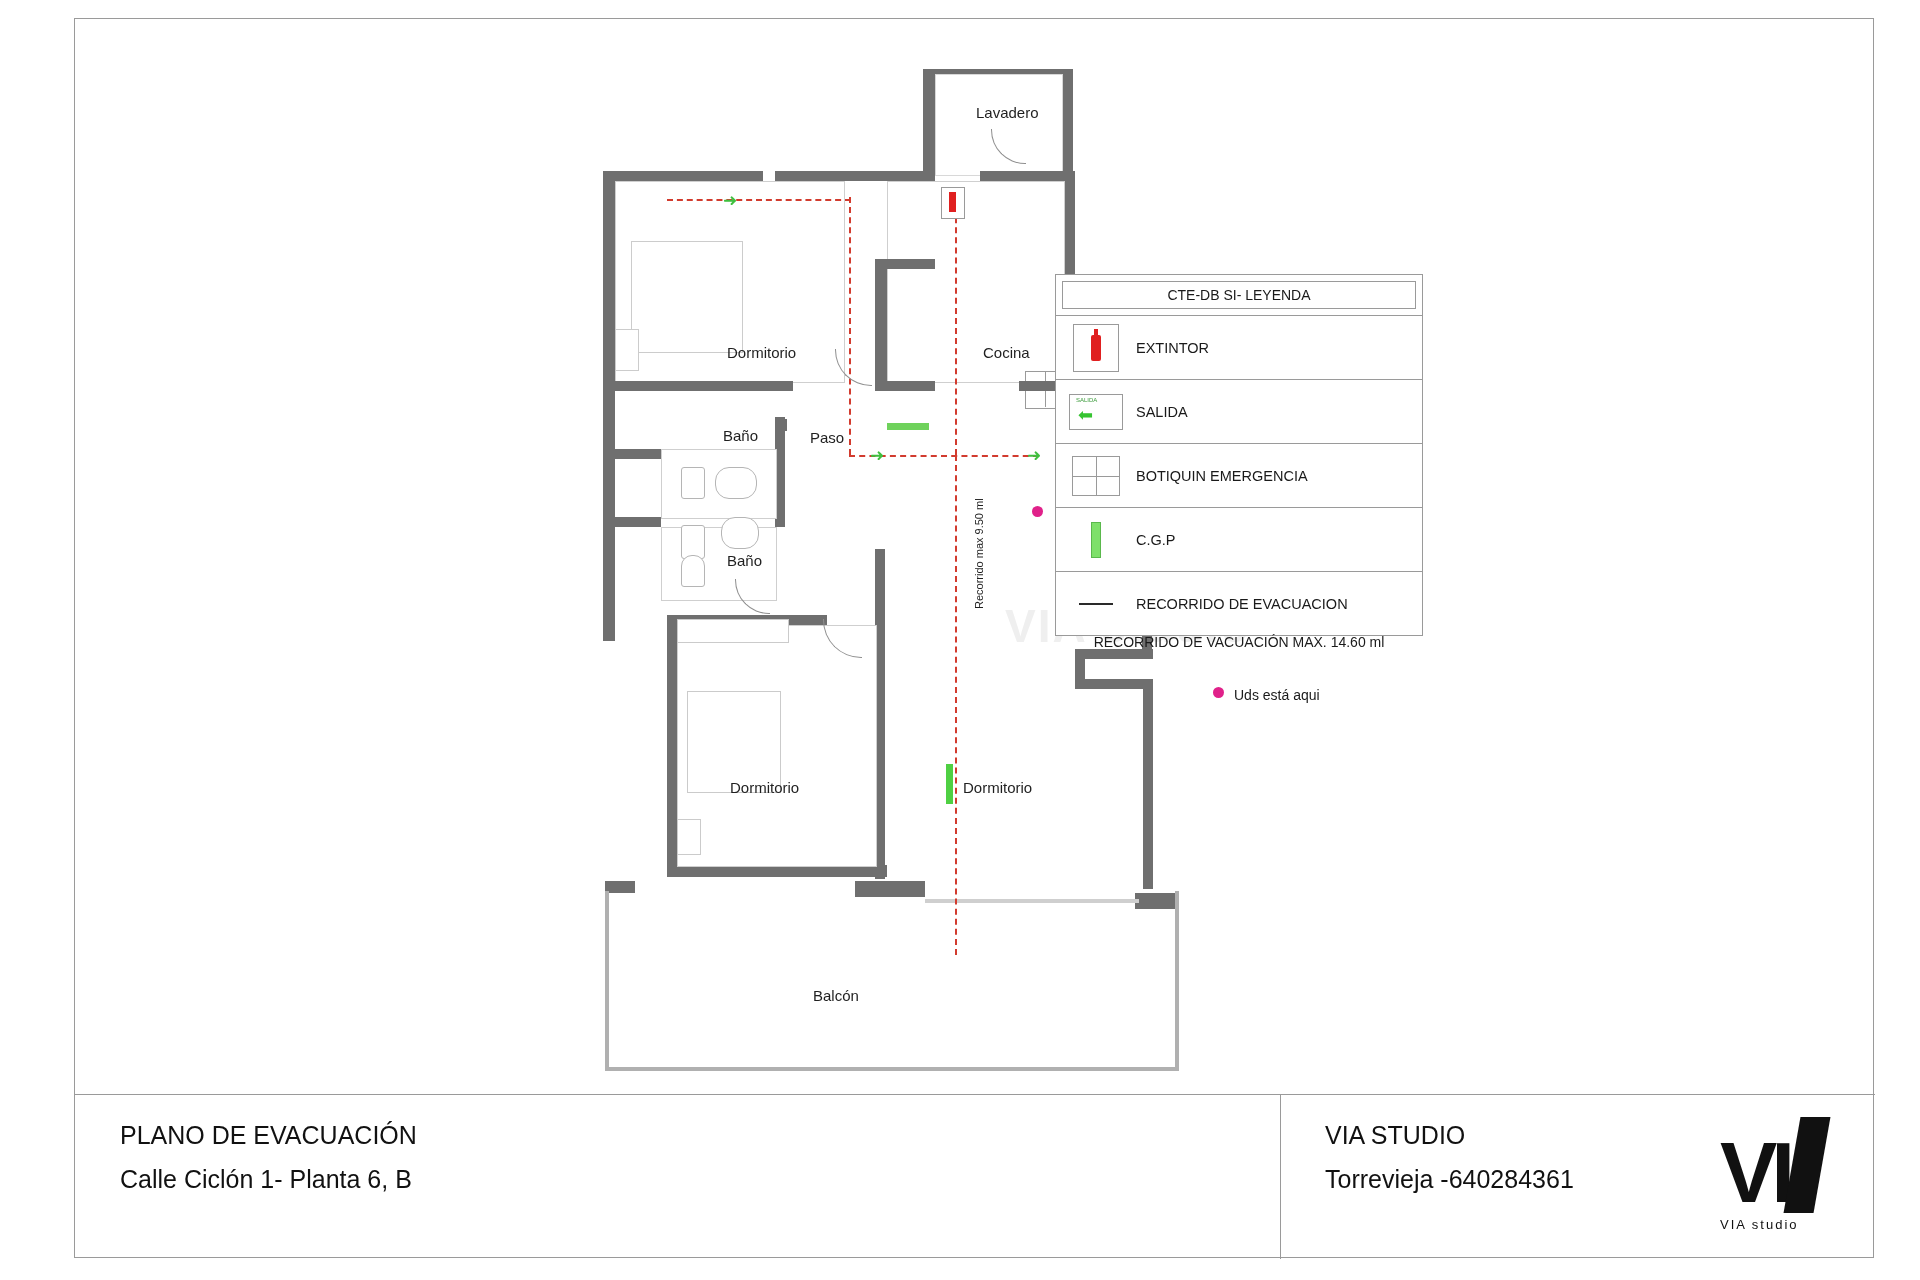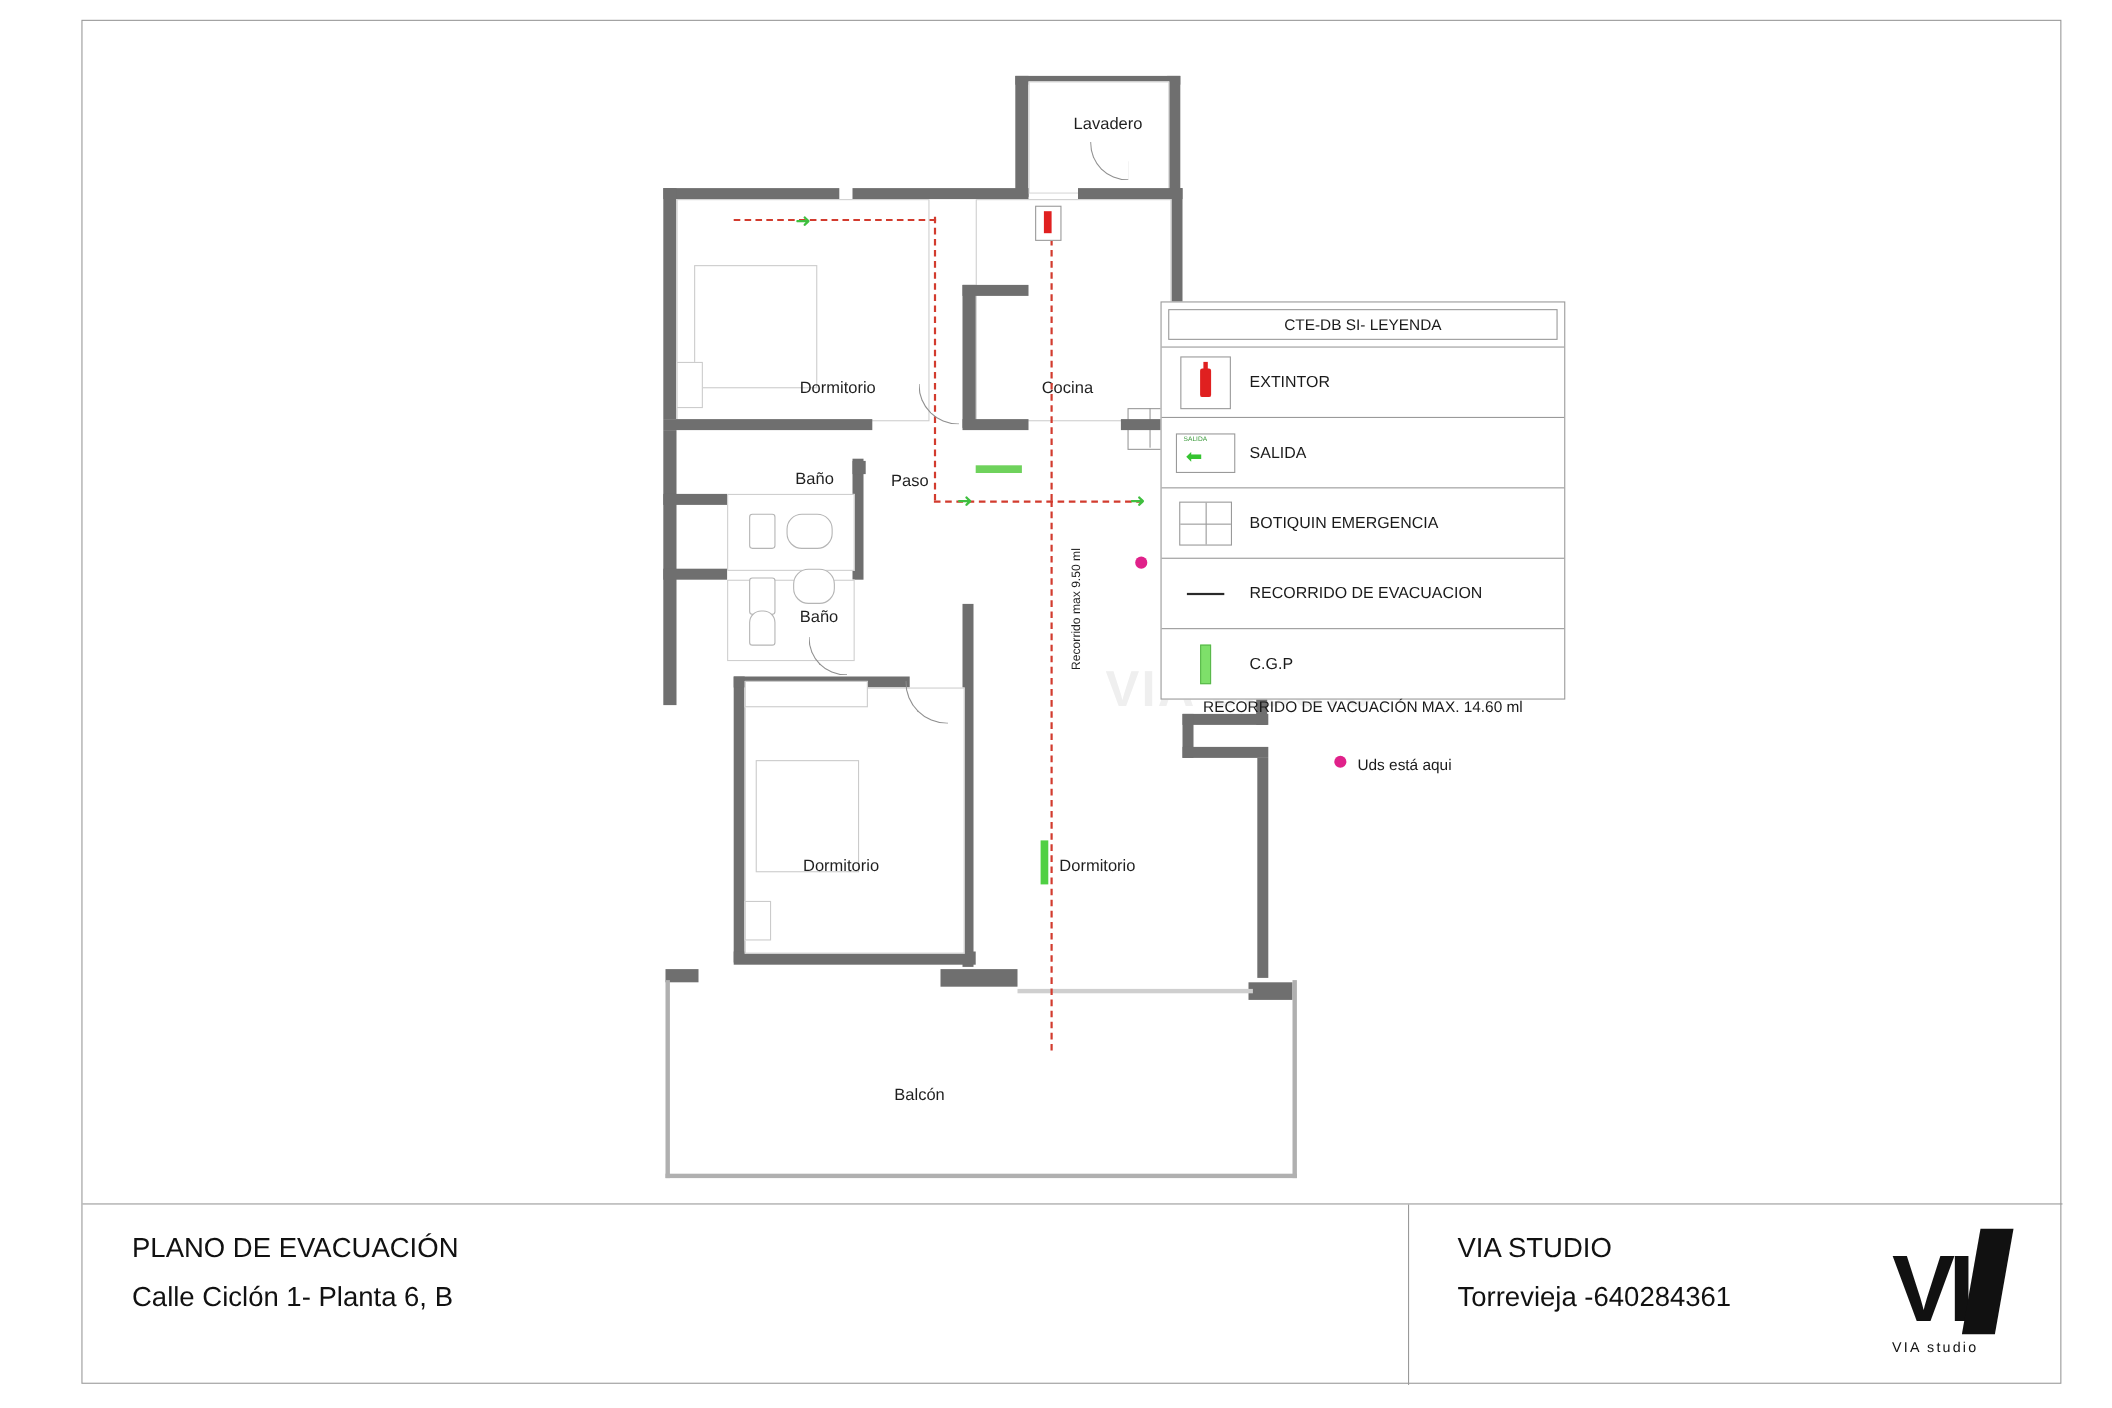--- a/index.html
+++ b/index.html
@@ -84,21 +84,21 @@
       <div class="wall" style="left:988px;top:152px;width:12px;height:210px;"></div>
 
       <div class="room-fill" style="left:540px;top:162px;width:228px;height:200px;"></div>
       <div class="thin" style="left:556px;top:222px;width:110px;height:110px;border:1px solid #cccccc;background:#fff;"></div>
       <div class="thin" style="left:540px;top:310px;width:22px;height:40px;border:1px solid #cccccc;background:#fff;"></div>
       <div class="lbl" style="left:652px;top:325px;">Dormitorio</div>
 
       <div class="room-fill" style="left:812px;top:162px;width:176px;height:200px;"></div>
       <div class="wall" style="left:800px;top:240px;width:12px;height:130px;"></div>
       <div class="wall" style="left:800px;top:240px;width:60px;height:10px;"></div>
-      <div class="lbl" style="left:872px;top:325px;">Cocina</div>
+      <div class="lbl" style="left:908px;top:325px;">Cocina</div>
       <div class="lbl" style="left:862px;top:85px;margin-left:39px;">Lavadero</div>
 
       <div class="thin" style="left:950px;top:352px;width:40px;height:36px;border:1px solid #9a9a9a;background:#fff;"></div>
       <div class="thin" style="left:970px;top:352px;width:1px;height:36px;background:#9a9a9a;"></div>
       <div class="thin" style="left:950px;top:370px;width:40px;height:1px;background:#9a9a9a;"></div>
 
       <div class="wall" style="left:528px;top:362px;width:190px;height:10px;"></div>
       <div class="wall" style="left:800px;top:362px;width:60px;height:10px;"></div>
       <div class="wall" style="left:944px;top:362px;width:56px;height:10px;"></div>
 
@@ -198,30 +198,30 @@
 
         <div class="lg-row">
           <div class="lg-ico">
             <div class="bot-box"></div>
           </div>
           <div class="lg-txt">BOTIQUIN EMERGENCIA</div>
         </div>
 
         <div class="lg-row">
           <div class="lg-ico">
+            <div class="cgp-ico"></div>
+          </div>
+          <div class="lg-txt">C.G.P</div>
+        </div>
+
+        <div class="lg-row">
+          <div class="lg-ico">
             <div class="line-ico"></div>
           </div>
           <div class="lg-txt">RECORRIDO DE EVACUACION</div>
-        </div>
-
-        <div class="lg-row">
-          <div class="lg-ico">
-            <div class="cgp-ico"></div>
-          </div>
-          <div class="lg-txt">C.G.P</div>
         </div>
       </div>
 
       <div class="lg-note">RECORRIDO DE VACUACIÓN MAX. 14.60 ml</div>
 
       <div class="here">
         <span class="dot"></span>
         <span>Uds está aqui</span>
       </div>
 

